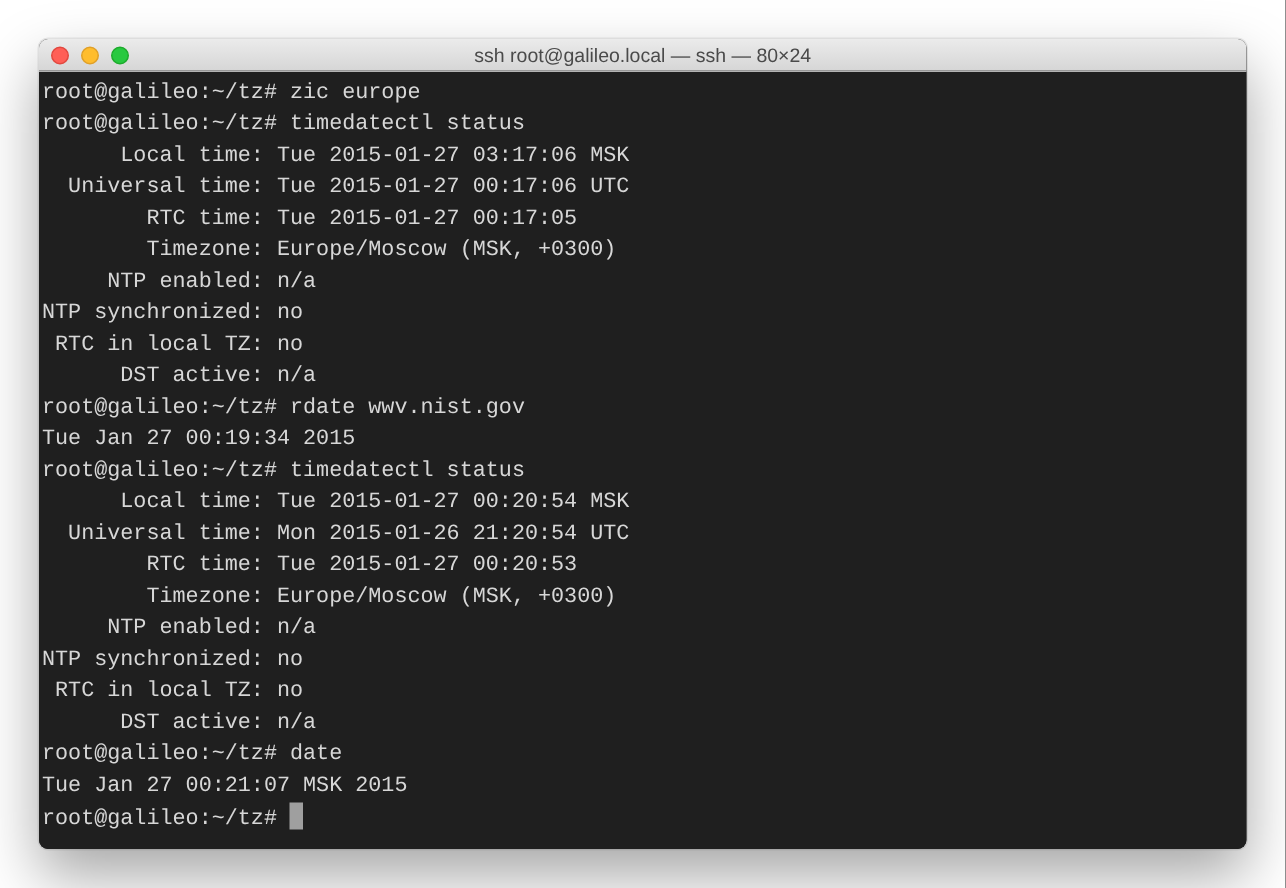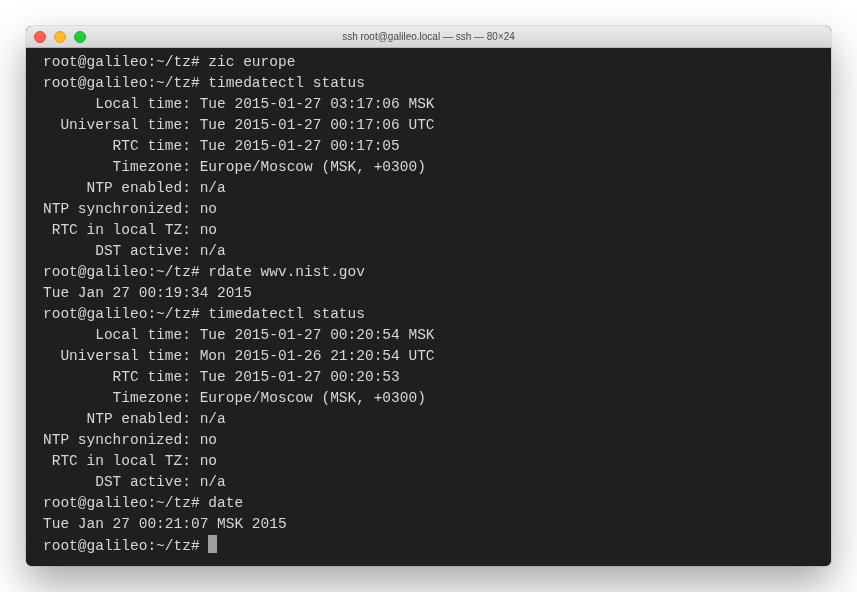--- a/index.html
+++ b/index.html
@@ -38,27 +38,27 @@
       width: 12px;
       height: 12px;
       border-radius: 50%;
     }
     .tl.close { background: #ff5f57; border: 0.5px solid #e1483f; }
     .tl.min   { background: #ffbd2e; border: 0.5px solid #e0a028; }
     .tl.max   { background: #28c940; border: 0.5px solid #1dab2c; }
     .title {
       flex: 1;
       text-align: center;
-      font-size: 10px;
+      font-size: 13px;
       color: #4a4a4a;
     }
     .terminal {
       flex: 1;
       background: #1f1f1f;
-      padding: 4px 17px;
+      padding: 4px 2px;
       font-family: Menlo, Monaco, "Courier New", monospace;
       font-size: 14.5px;
       line-height: 21px;
       color: #d7d7d7;
       white-space: pre;
       overflow: hidden;
     }
     .cursor {
       display: inline-block;
       width: 9px;

